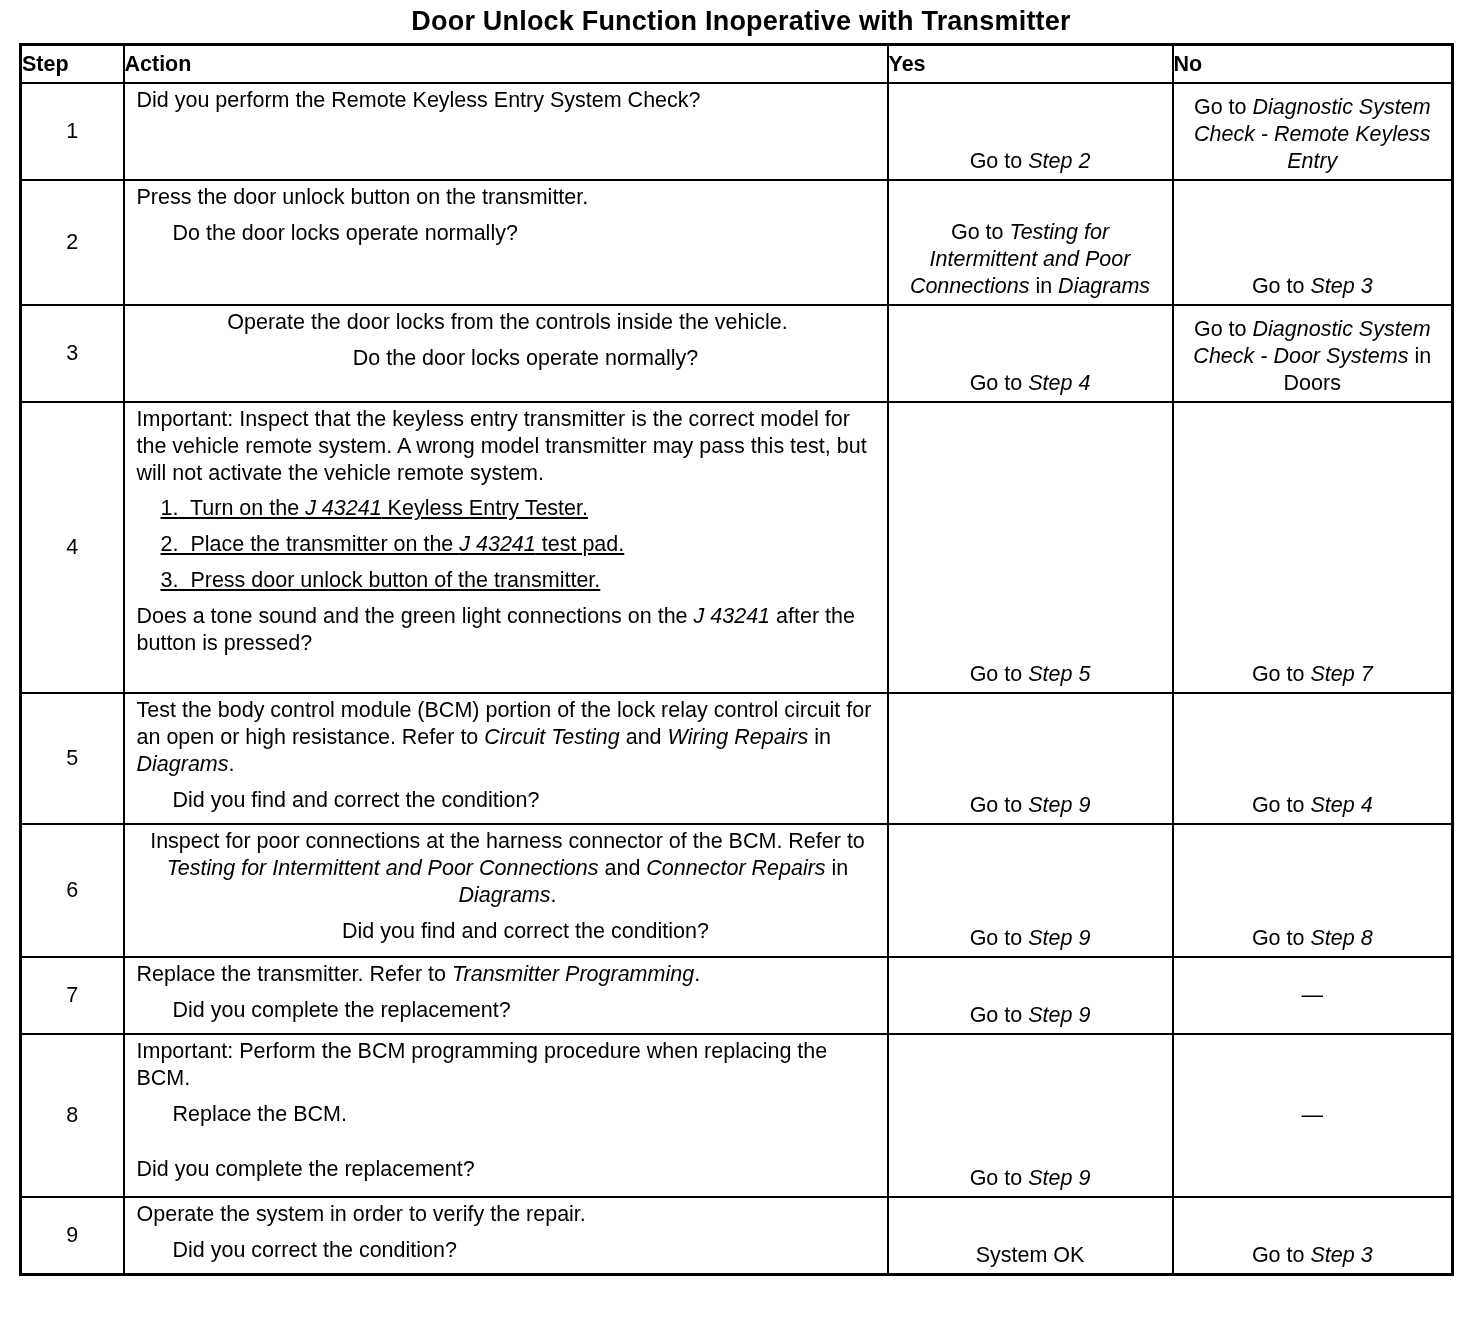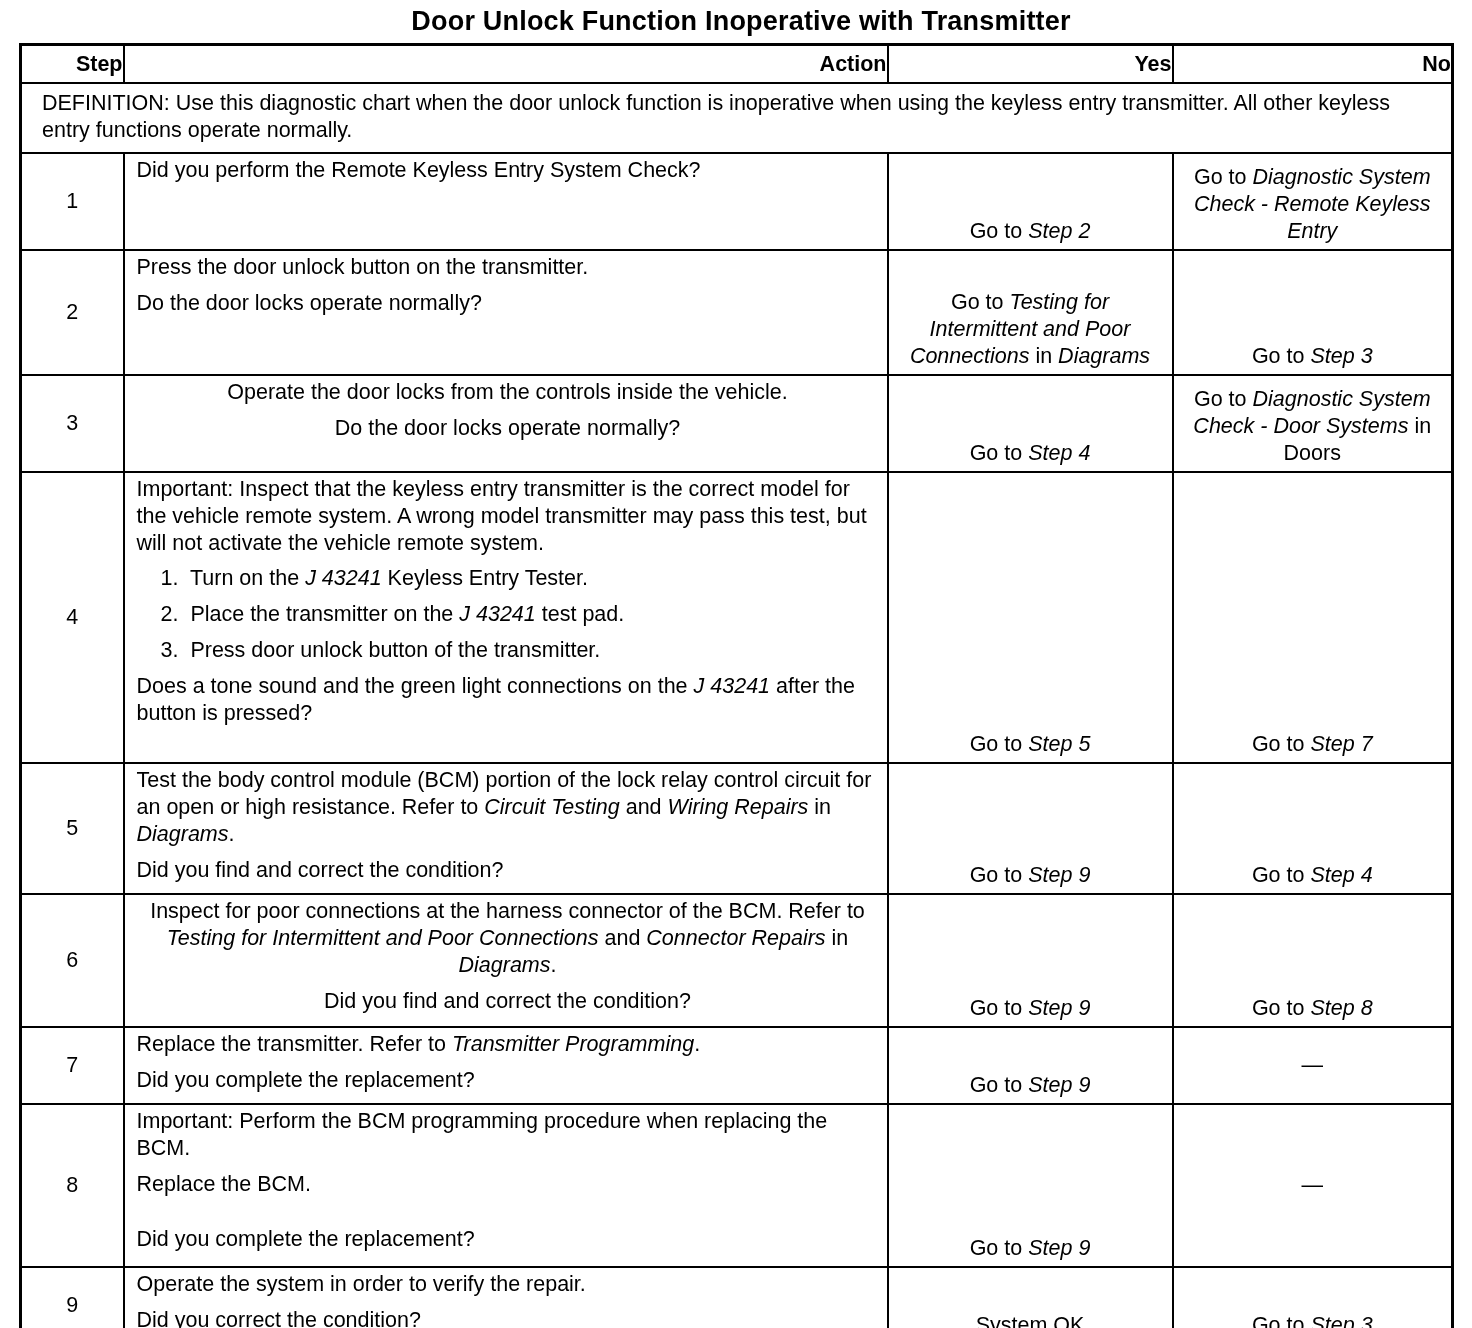--- a/index.html
+++ b/index.html
@@ -4,27 +4,27 @@
 <style>
   html, body { margin: 0; padding: 0; background: #ffffff; }
   body { width: 1472px; height: 1328px; position: relative; font-family: "Liberation Sans", sans-serif; color: #000; overflow: hidden; }
   .title { position: absolute; left: 0; top: 6px; width: 1482px; text-align: center; font-weight: bold; font-size: 27px; letter-spacing: 0.2px; }
   table.chart { position: absolute; left: 19px; top: 43px; width: 1432px; border-collapse: collapse; border: 3px solid #000; table-layout: fixed; }
   table.chart td, table.chart th { border: 2px solid #000; padding: 0; vertical-align: top; font-size: 21.5px; line-height: 27px; }
   col.c-step { width: 103px; }
   col.c-action { width: 764px; }
   col.c-yes { width: 285px; }
   col.c-no { width: 280px; }
-  th { font-weight: bold; height: 36px; vertical-align: middle !important; text-align: right; font-size: 22px; }
+  th { font-weight: bold; height: 36px; vertical-align: middle !important; text-align: left; font-size: 22px; }
   td.def { padding: 6px 8px 4px 20px !important; height: 58px; }
   td.step { text-align: center; vertical-align: middle !important; }
   td.action { padding: 3px 8px 4px 12px !important; }
   td.action p { margin: 0; }
-  td.action p + p { margin-top: 9px; }
-  td.action ol { margin: 8px 0 0 0; padding: 0 0 0 24px; list-style: none; }
+  td.action p + p { margin-top: 9px; margin-left: 36px; }
+  td.action ol { margin: 8px 0 0 0; padding: 0 0 0 24px; list-style: none; text-decoration: underline; }
   td.action ol li { margin: 0 0 9px 0; }
   td.outcome { text-align: center; vertical-align: bottom !important; padding: 3px 6px 4px 6px !important; }
   td.outcome.mid { vertical-align: middle !important; }
   i { font-style: italic; }
   b { font-weight: normal; }
   tr.r1 td { height: 88px; }
   tr.r2 td { height: 116px; }
   tr.r3 td { height: 88px; text-align: center; }
   tr.r4 td { height: 282px; }
   tr.r5 td { height: 122px; }
@@ -48,23 +48,20 @@
   </colgroup>
   <thead>
     <tr>
       <th>Step</th>
       <th>Action</th>
       <th>Yes</th>
       <th>No</th>
     </tr>
   </thead>
   <tbody id="tbody">
-    <tr>
-      <td class="def" colspan="4">DEFINITION: Use this diagnostic chart when the door unlock function is inoperative when using the keyless entry transmitter. All other keyless entry functions operate normally.</td>
-    </tr>
   <tr class="r1">
         <td class="step">1</td>
         <td class="action">
           <p><span>Did you perform the Remote Keyless Entry System Check?</span></p>
         </td>
         <td class="outcome"><span>Go to </span><i>Step 2</i></td>
         <td class="outcome"><span>Go to </span><i>Diagnostic System Check - Remote Keyless Entry</i></td>
       </tr>
       <tr class="r2">
         <td class="step">2</td>

